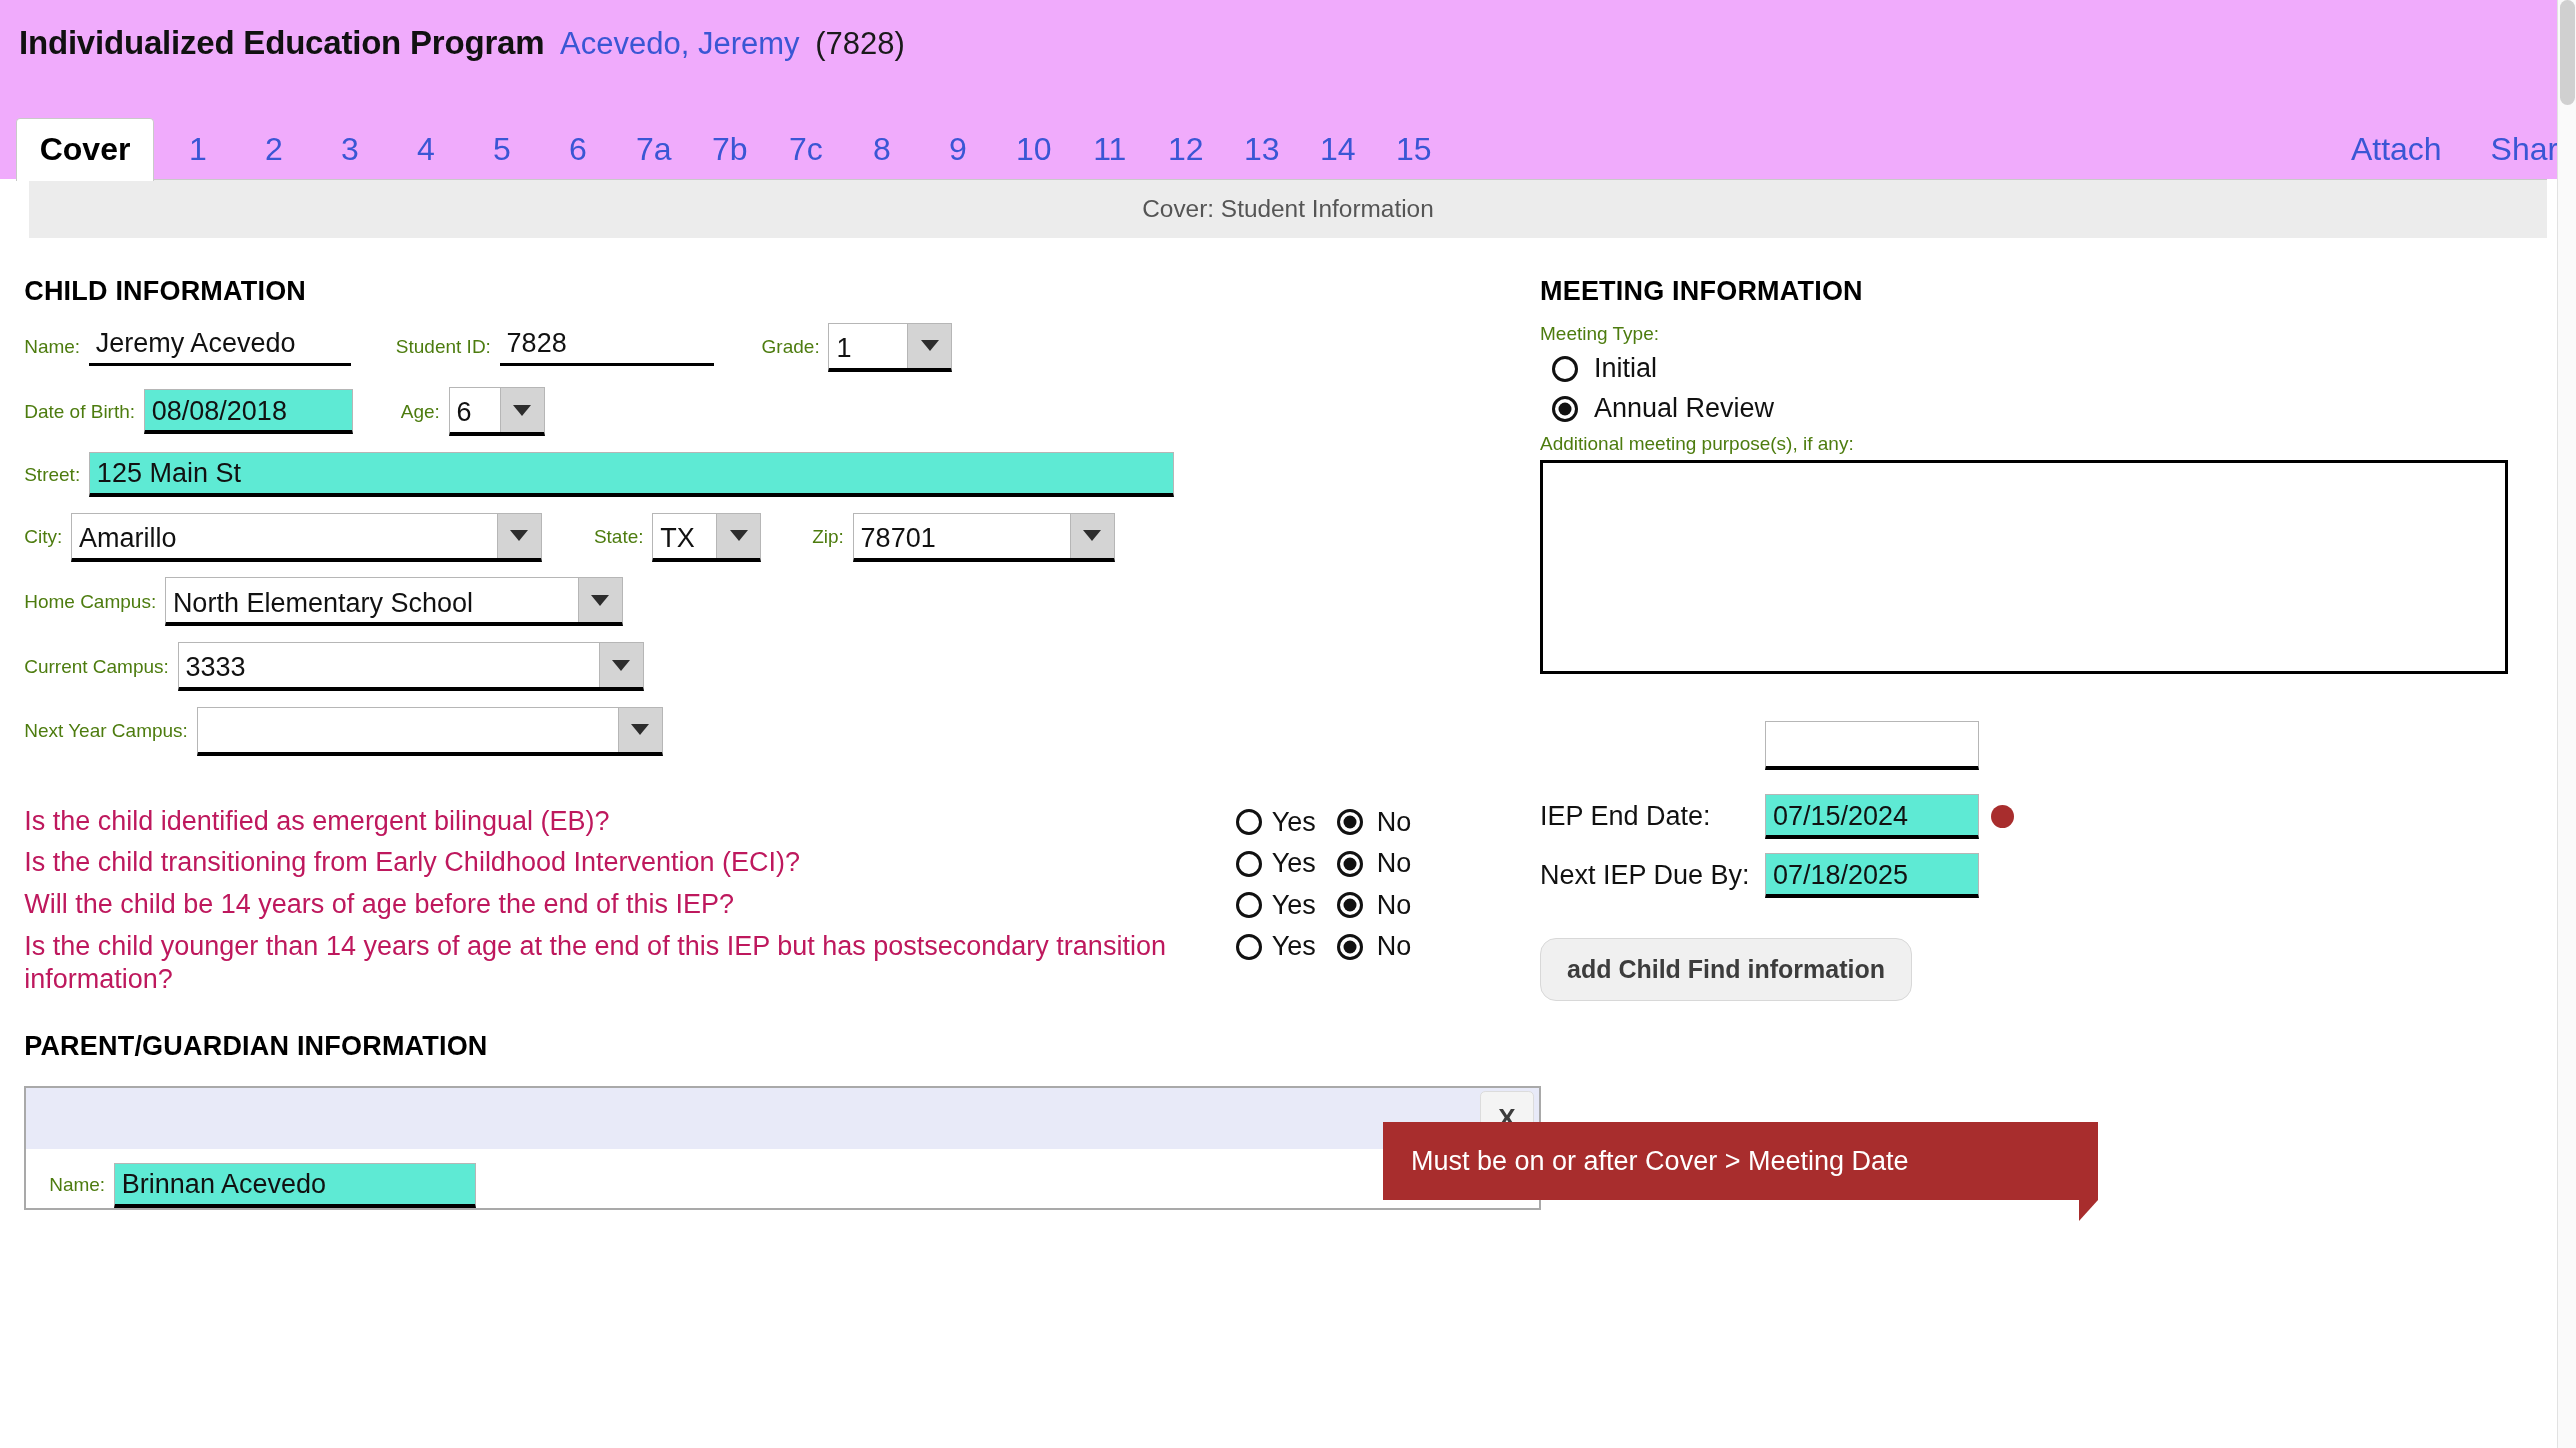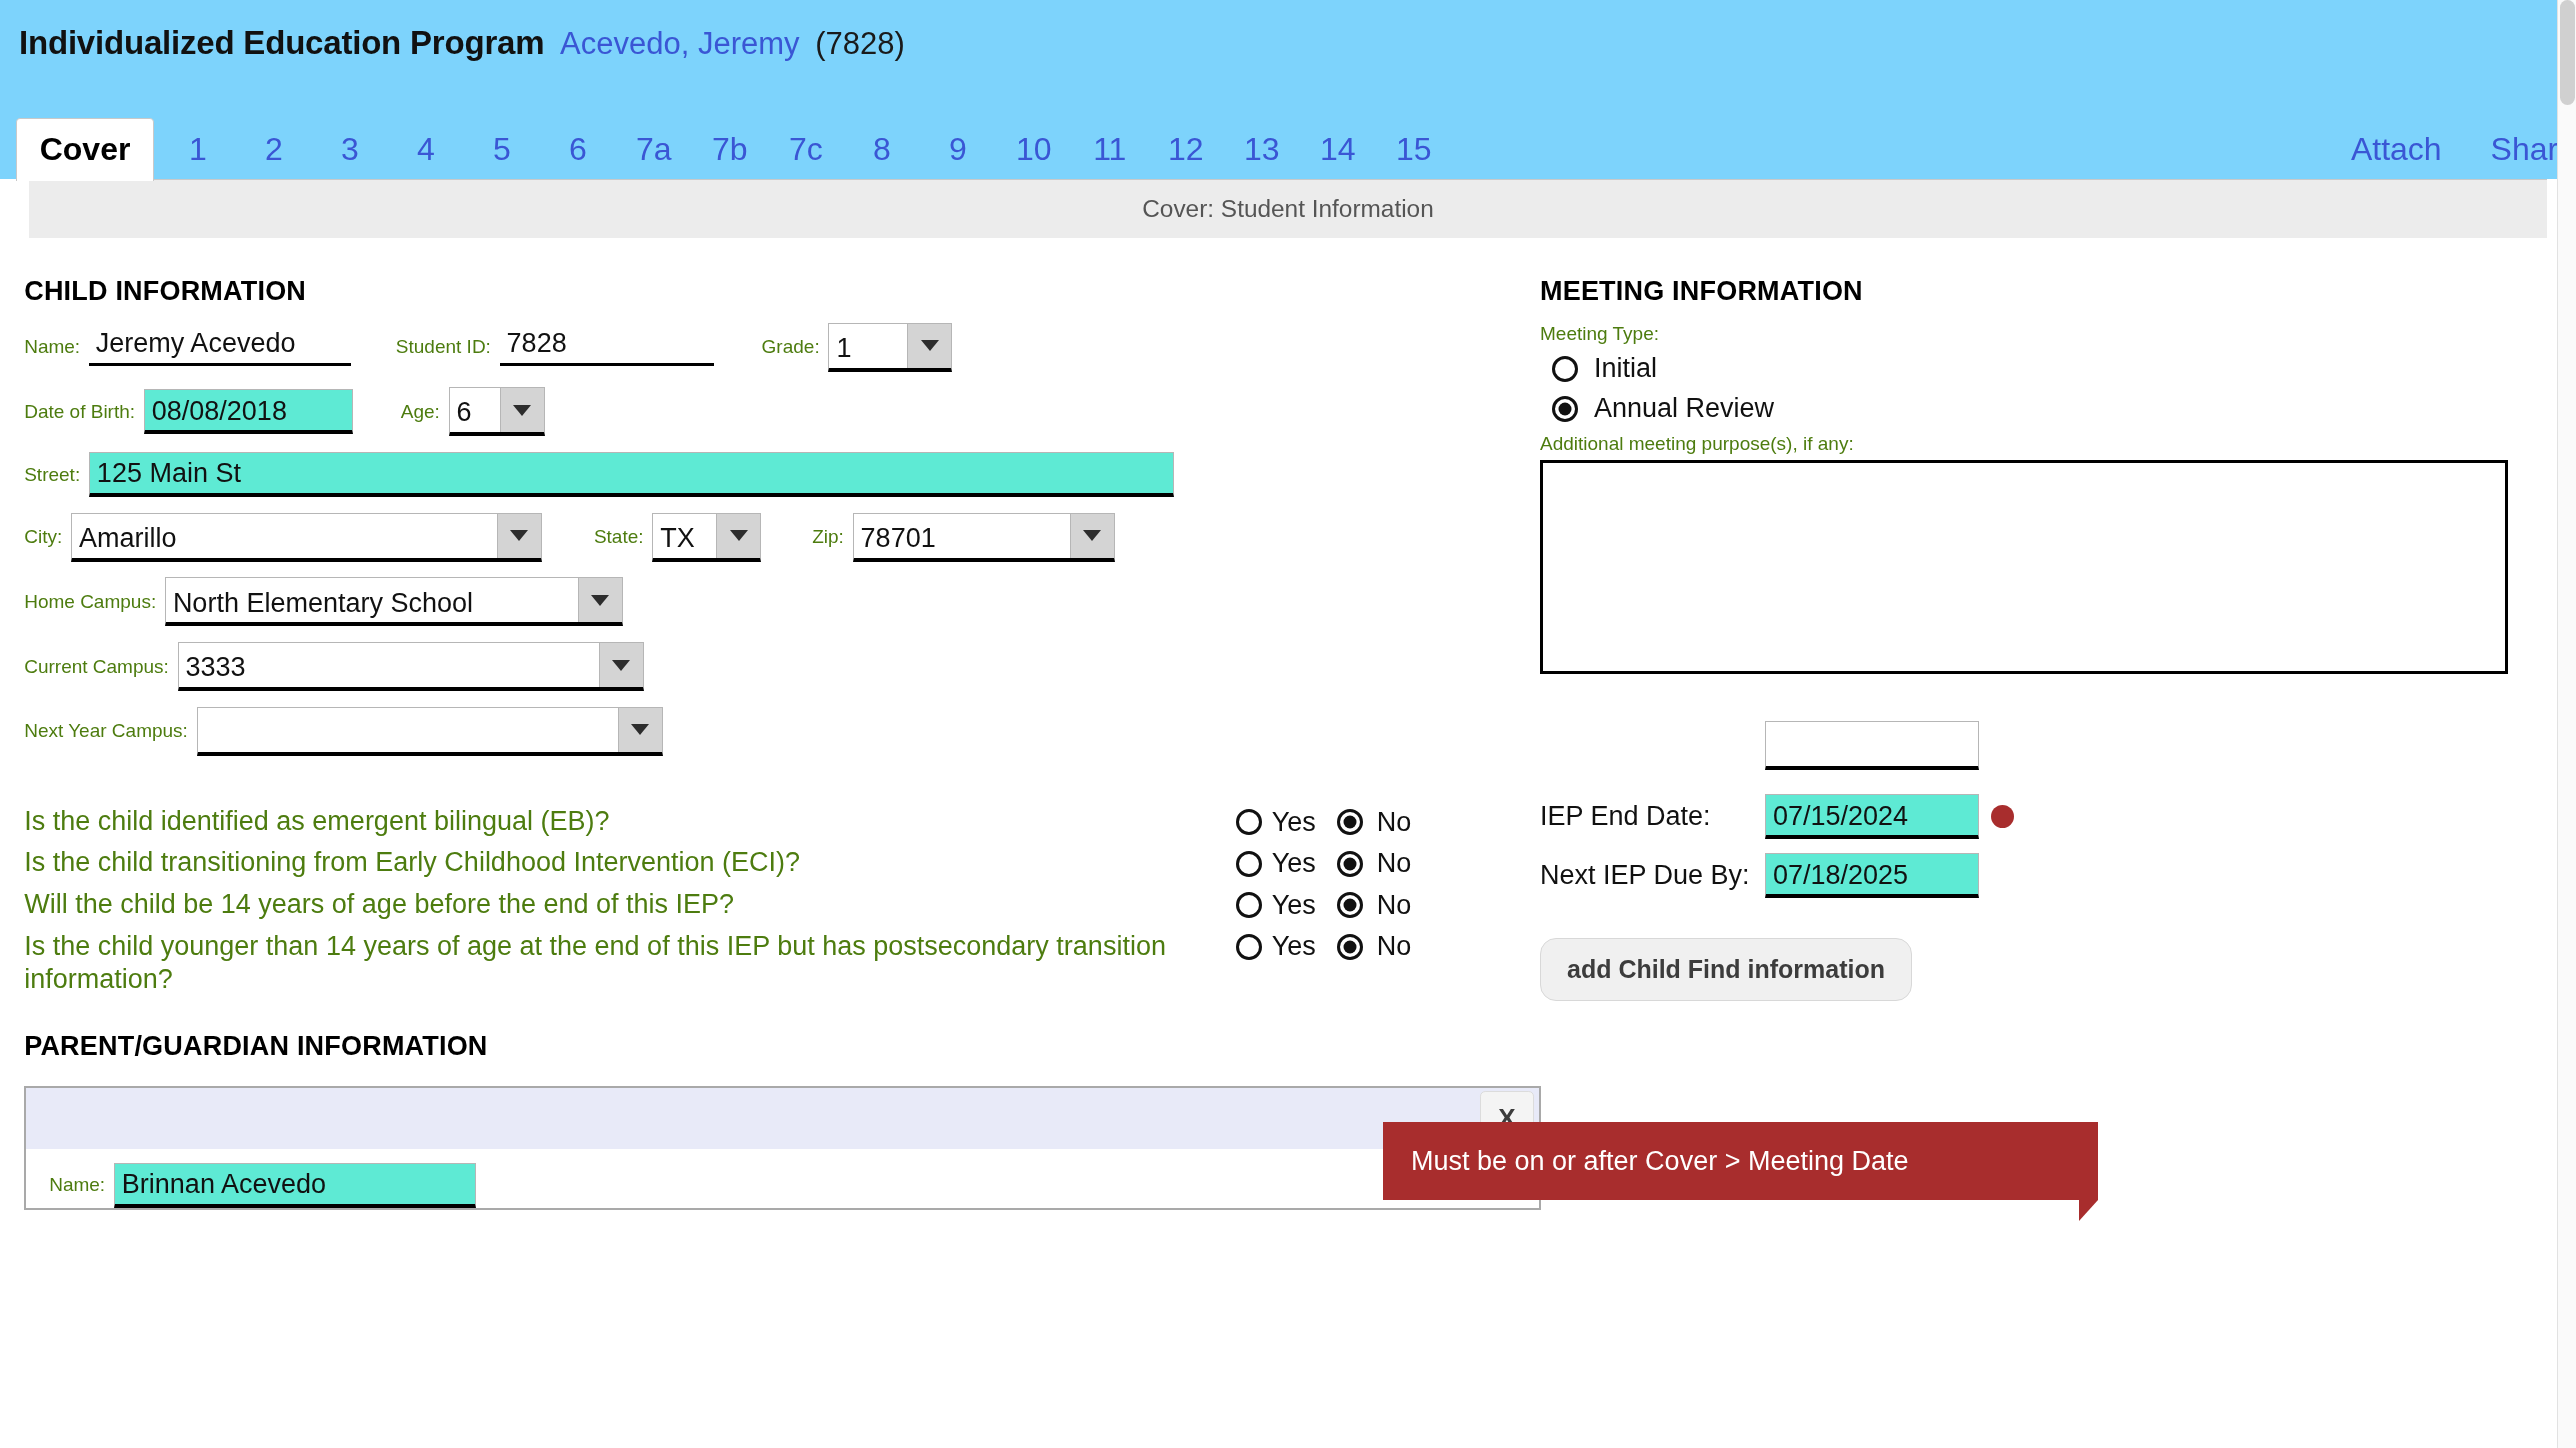--- a/index.html
+++ b/index.html
@@ -6,21 +6,21 @@
   html, body {
     margin: 0; padding: 0;
     width: 2576px; height: 1449px;
     background: #ffffff;
     font-family: "Liberation Sans", sans-serif;
     overflow: hidden;
   }
 
   
   .app-header {
-    background: #7dd3fc;
+    background: #f0abfc;
     height: 179px;
     position: relative;
     padding: 0;
   }
   .title-row {
     display: flex;
     align-items: baseline;
     padding: 24.4px 0 0 19px;
     gap: 15.7px;
   }
@@ -195,21 +195,21 @@
     position: relative;
     padding-left: 5.2px;
   }
   .q-row {
     display: flex;
     align-items: flex-start;
     margin-bottom: 8.7px;
   }
   .q-text {
     font-size: 27px;
-    color: #4d7c0f;
+    color: #be185d;
     width: 1212px;
     line-height: 1.22;
     flex: none;
   }
   .q-opts {
     display: flex;
     align-items: flex-start;
     gap: 0;
     padding-top: 1.7px;
   }

